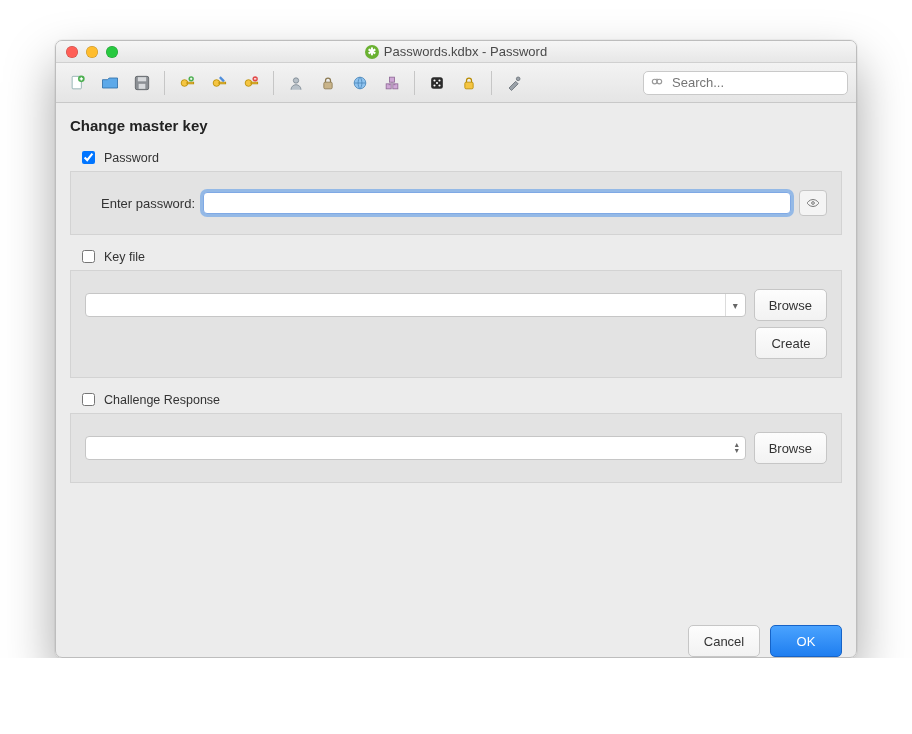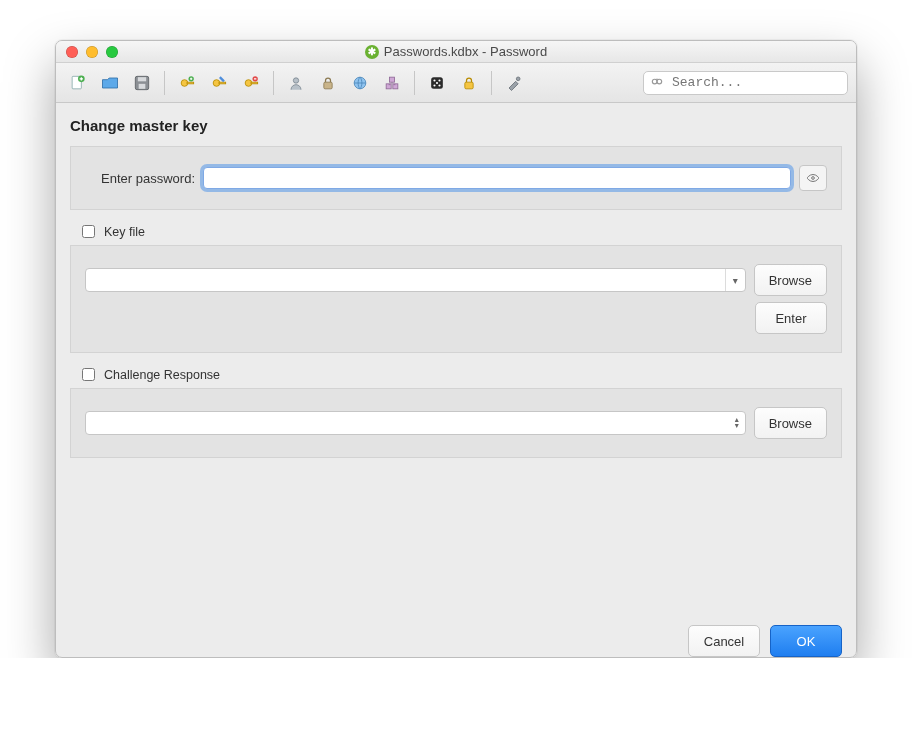--- a/index.html
+++ b/index.html
@@ -62,21 +62,21 @@
   }
   .tsep { width:1px; height:24px; background:#c6c6c6; margin:0 4px; }
   .toolbar .spacer { flex:1; }
   .searchbox {
     display:flex; align-items:center;
     background:#fff; border:1px solid #c9c9c9; border-radius:5px;
     height:24px; width:205px; padding:0 6px; gap:6px;
   }
   .searchbox input {
     border:none; outline:none; font-size:13px; width:100%;
-    background:transparent; color:#333;font-family:Liberation Mono, monospace;
+    background:transparent; color:#333;
   }
   .searchbox .bino { color:#9a9a9a; font-size:13px; }
 
   .content {
     flex:1; padding: 14px 14px 0 14px; overflow:auto;
     display:flex; flex-direction:column;
   }
   h2.page-title {
     margin:0 0 12px 0; font-size:15px; font-weight:700; color:#222;
   }
@@ -278,20 +278,24 @@
             <path d="M10 9h4" stroke="#9a9a9a" stroke-width="2"></path>
           </svg>
       </span>
       <input type="text" placeholder="Search..." style="">
     </div>
   </div>
 
   <div class="content">
     <h2 class="page-title">Change master key</h2>
 
+    <label class="section-check">
+      <input type="checkbox" checked="" style="">
+      <span>Password</span>
+    </label>
     <div class="panel">
       <div class="formrow">
         <label class="lbl">Enter password:</label>
         <input class="textin focus" type="password" value="" style="">
         <button class="eye-btn">
           <svg width="16" height="16" viewBox="0 0 24 24">
               <path d="M2 12s3.5-6 10-6 10 6 10 6-3.5 6-10 6S2 12 2 12z" fill="none" stroke="#666" stroke-width="1.5"></path>
               <circle cx="12" cy="12" r="2.3" fill="none" stroke="#666" stroke-width="1.5"></circle>
             </svg>
         </button>
@@ -306,21 +310,21 @@
       <div class="formrow">
         <div class="combo">
           <input class="combo-in" type="text" value="" style="">
           <div class="combo-arrow">▾</div>
         </div>
         <div class="right-col">
           <button class="btn">Browse</button>
         </div>
       </div>
       <div class="formrow" style="justify-content:flex-end;">
-        <button class="btn">Enter</button>
+        <button class="btn">Create</button>
       </div>
     </div>
 
     <label class="section-check">
       <input type="checkbox" style="">
       <span>Challenge Response</span>
     </label>
     <div class="panel">
       <div class="formrow">
         <div class="select">

